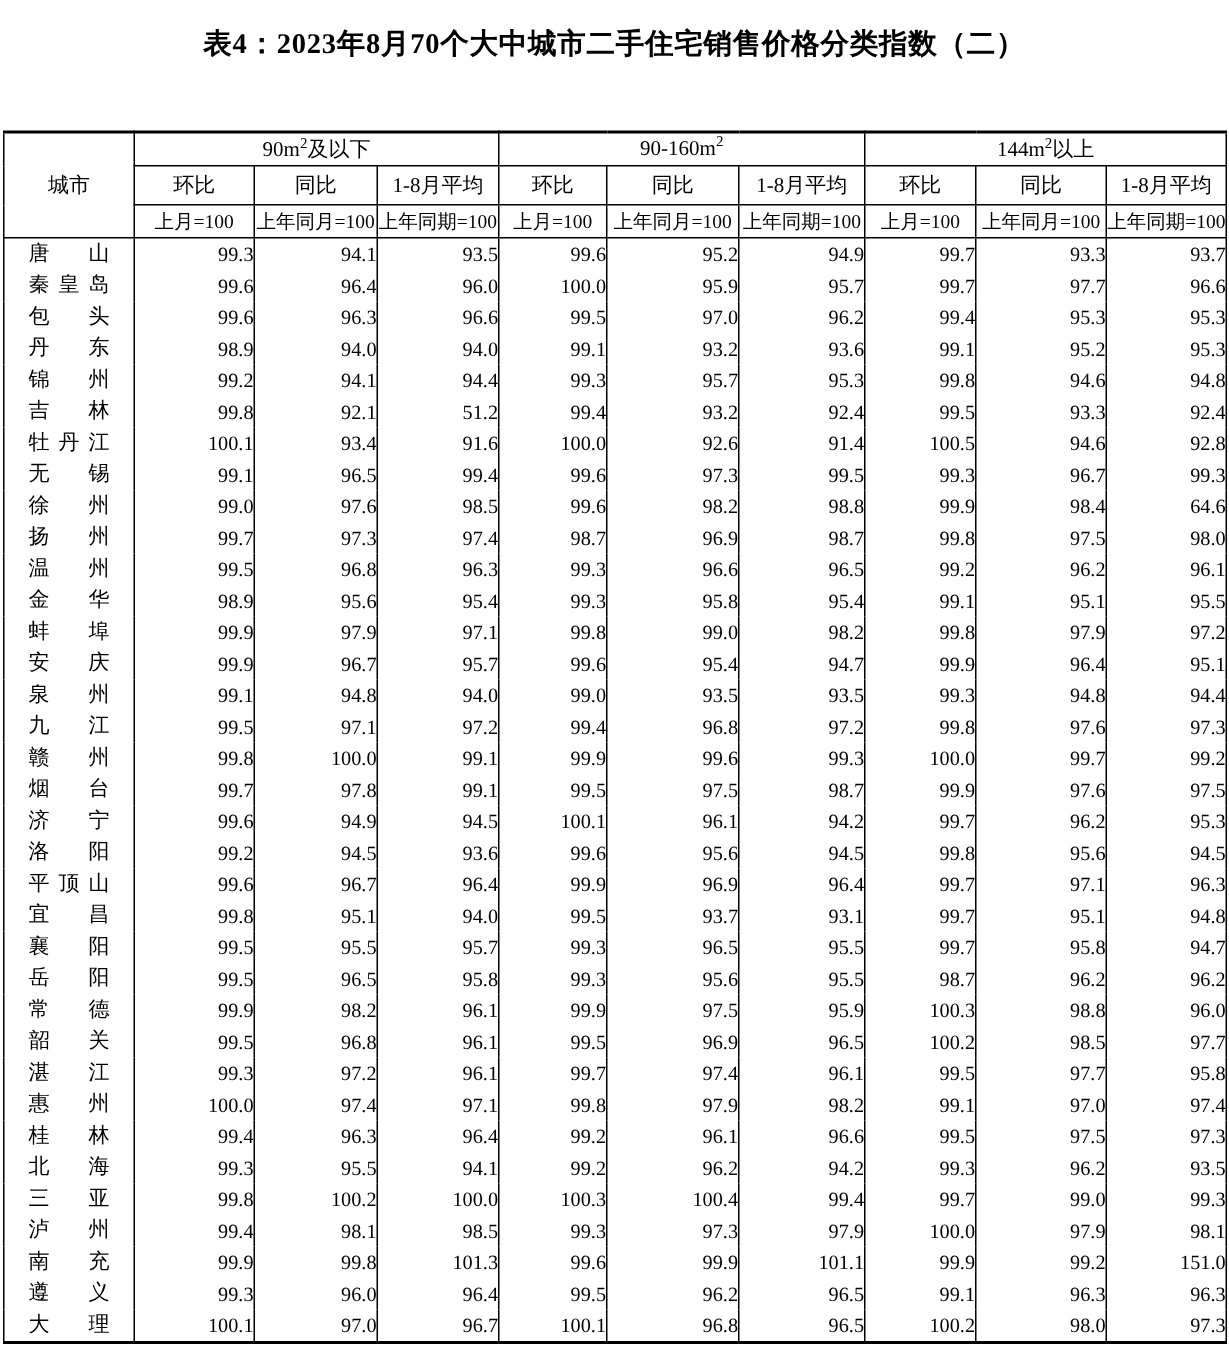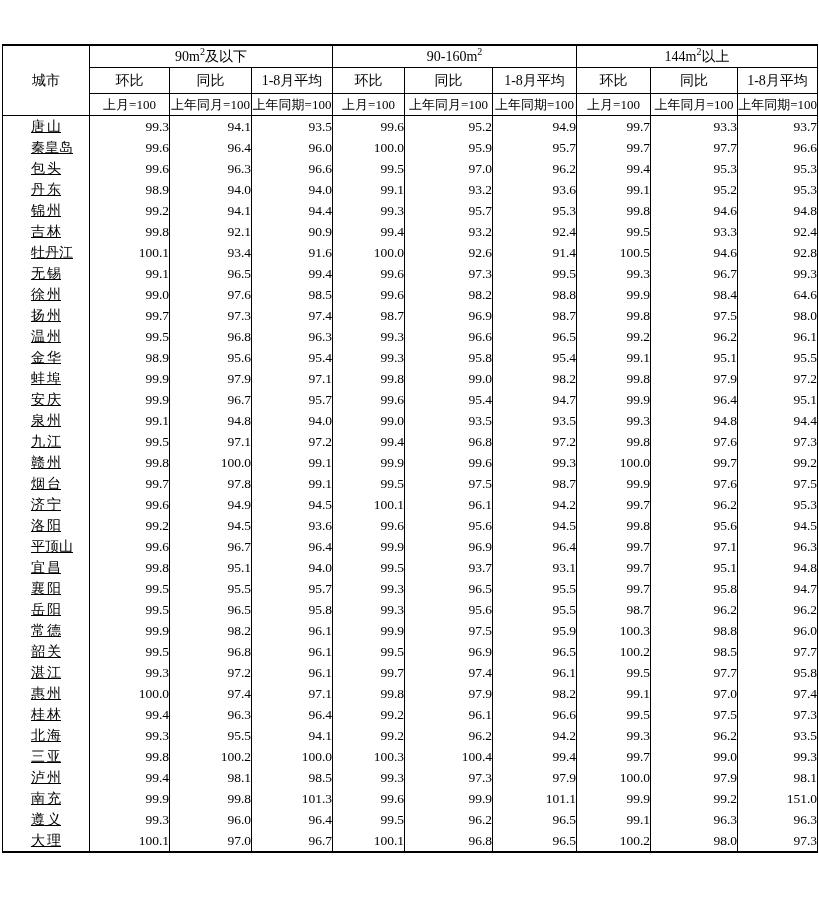--- a/index.html
+++ b/index.html
@@ -53,29 +53,29 @@
     height: 21px;
     font-size: 13.5px;
     line-height: 21px;
     text-align: right;
     padding-right: 9px;
   }
   tbody td.city {
     font-size: 14px;
     text-align: justify;
     text-align-last: justify;
-    padding: 0 28px;
-    text-decoration: underline;
+    padding: 0 16px;
   }
 </style>
 </head>
 <body>
 
 <div class="page">
 
+  <div class="doc-title">表4：2023年8月70个大中城市二手住宅销售价格分类指数（二）</div>
 
   <table class="idx">
     <colgroup>
       <col style="width:87px">
       <col style="width:80px">
         <col style="width:82px">
         <col style="width:81px">
       <col style="width:72px">
         <col style="width:88px">
         <col style="width:84px">
@@ -171,21 +171,21 @@
           <td>95.7</td>
           <td>95.3</td>
           <td>99.8</td>
           <td>94.6</td>
           <td>94.8</td>
         </tr>
         <tr>
           <td class="city">吉林</td>
           <td>99.8</td>
           <td>92.1</td>
-          <td>90.9</td>
+          <td>51.2</td>
           <td>99.4</td>
           <td>93.2</td>
           <td>92.4</td>
           <td>99.5</td>
           <td>93.3</td>
           <td>92.4</td>
         </tr>
         <tr>
           <td class="city">牡丹江</td>
           <td>100.1</td>

